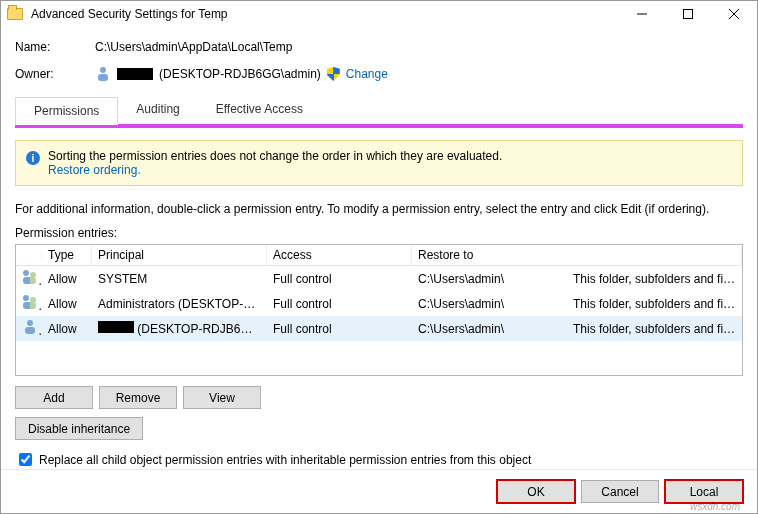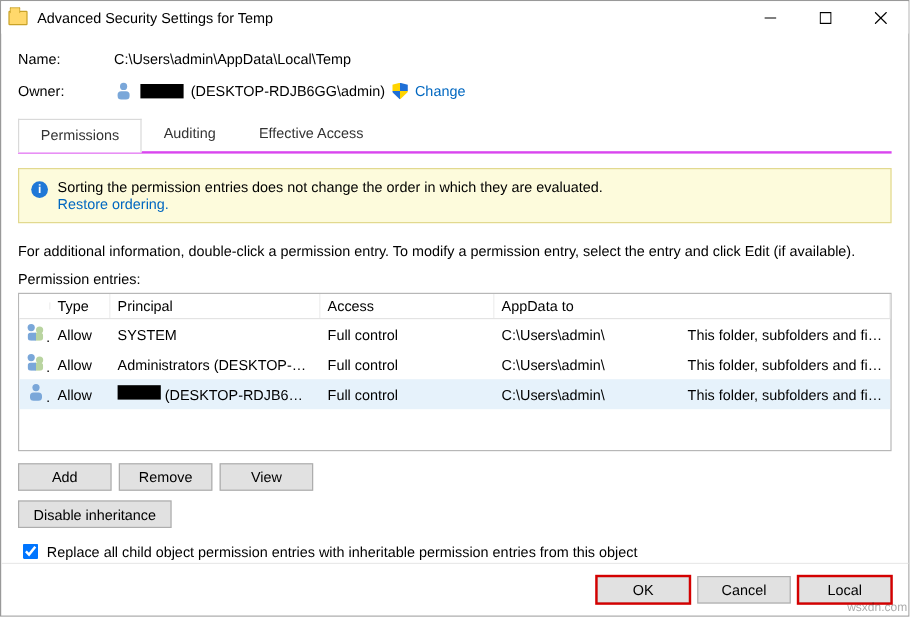--- a/index.html
+++ b/index.html
@@ -12,21 +12,21 @@
 .winbtns { display: flex; height: 100%; }
 .winbtns .wb { width: 46px; display: flex; align-items: center; justify-content: center; }
 .content { flex: 1; padding: 8px 14px 0 14px; display: flex; flex-direction: column; }
 .field { display: flex; align-items: center; margin: 6px 0; }
 .field .lab { width: 80px; }
 .field .val { display: flex; align-items: center; gap: 6px; text-align: right; }
 .redact { display: inline-block; width: 36px; height: 12px; background: #000; }
 .shield { width: 13px; height: 14px; display: inline-block; position: relative; }
 .shield::before { content:""; position:absolute; inset:0; background: conic-gradient(#1f6fd6 0 25%, #ffd400 25% 50%, #1f6fd6 50% 75%, #ffd400 75% 100%); clip-path: polygon(50% 0,100% 12%,100% 55%,50% 100%,0 55%,0 12%); }
 .link { color: #0067c0; cursor: pointer; }
-.tabs { display: flex; margin-top: 8px; border-bottom: 2px solid #d946ef; }
+.tabs { display: flex; margin-top: 8px; border-bottom: 4px solid #d946ef; }
 .tab { padding: 6px 18px; color: #333; }
 .tab.active { border: 1px solid #d9d9d9; border-bottom: 1px solid #fff; position: relative; top: 1px; background: #fff; }
 .warnbox { margin: 12px 0; border: 1px solid #e2d98f; background: #fdfbdc; padding: 8px 10px; display: flex; gap: 8px; }
 .info-icon { width: 14px; height: 14px; border-radius: 50%; background: #2078d7; color: #fff; font-weight: bold; font-size: 10px; display: flex; align-items: center; justify-content: center; margin-top: 2px; }
 .instr { margin: 4px 0 8px 0; }
 .section-label { margin: 2px 0 4px 0; }
 .grid { border: 1px solid #b7b7b7; height: 132px; overflow: hidden; }
 .ghead, .grow { display: flex; align-items: center; }
 .ghead { background: #fff; border-bottom: 1px solid #e3e3e3; }
 .gh, .gc { padding: 3px 6px; white-space: nowrap; overflow: hidden; text-overflow: ellipsis; }
@@ -43,21 +43,21 @@
 .uicon::before { width:6px; height:6px; background:#7aa7d9; left:1px; top:1px; box-shadow: 7px 2px 0 0 #b9d4a0; }
 .uicon::after { width:13px; height:7px; background: linear-gradient(#7aa7d9,#7aa7d9) left/7px 7px no-repeat, linear-gradient(#b9d4a0,#b9d4a0) right/7px 7px no-repeat; left:1px; top:8px; border-radius:3px; }
 .uicon.single::before { box-shadow:none; left:5px; }
 .uicon.single::after { background:#7aa7d9; width:10px; left:3px; }
 .btnrow { display: flex; gap: 6px; margin-top: 10px; }
 button.std { min-width: 78px; height: 23px; background: #e1e1e1; border: 1px solid #adadad; padding: 0 10px; }
 .bigbtn { height: 23px; background: #e1e1e1; border: 1px solid #adadad; padding: 0 12px; margin-top: 8px; align-self: flex-start; }
 .chkline { display: flex; align-items: center; gap: 4px; margin-top: 10px; }
 .footer { display: flex; justify-content: flex-end; gap: 6px; padding: 10px 14px; border-top: 1px solid #e9e9e9; }
 .hl { outline: 2px solid #d40000; outline-offset: -1px; }
-.watermark { position: fixed; right: 2px; bottom: 2px; font-size: 10px; color: rgba(0,0,0,0.35); }
+.watermark { position: fixed; right: 18px; bottom: 2px; font-size: 10px; color: rgba(0,0,0,0.35); font-style: italic; }
 </style>
 </head>
 <body>
 
 <div class="window">
   <div class="titlebar">
     <span class="folder-icon"></span>
     <span class="title">Advanced Security Settings for Temp</span>
     <div class="winbtns">
       <div class="wb">
@@ -102,30 +102,30 @@
     </div>
 
     <div class="warnbox">
       <span class="info-icon">i</span>
       <div>
         <div>Sorting the permission entries does not change the order in which they are evaluated.</div>
         <span class="link">Restore ordering.</span>
       </div>
     </div>
 
-    <div class="instr">For additional information, double-click a permission entry. To modify a permission entry, select the entry and click Edit (if available).</div>
+    <div class="instr">For additional information, double-click a permission entry. To modify a permission entry, select the entry and click Edit (if ordering).</div>
     <div class="section-label">Permission entries:</div>
 
     <div class="grid">
       <div class="ghead">
         <div class="gh c-icon"></div>
         <div class="gh c-type">Type</div>
         <div class="gh c-prin">Principal</div>
         <div class="gh c-acc">Access</div>
-        <div class="gh c-app">AppData to</div>
+        <div class="gh c-app">Restore to</div>
       </div>
       <div id="rows">
           <div class="grow">
             <div class="gc c-icon"><span class="uicon "></span></div>
             <div class="gc c-type">Allow</div>
             <div class="gc c-prin">SYSTEM</div>
             <div class="gc c-acc">Full control</div>
             <div class="gc c-inh">C:\Users\admin\</div>
             <div class="gc c-app">This folder, subfolders and files</div>
           </div>

